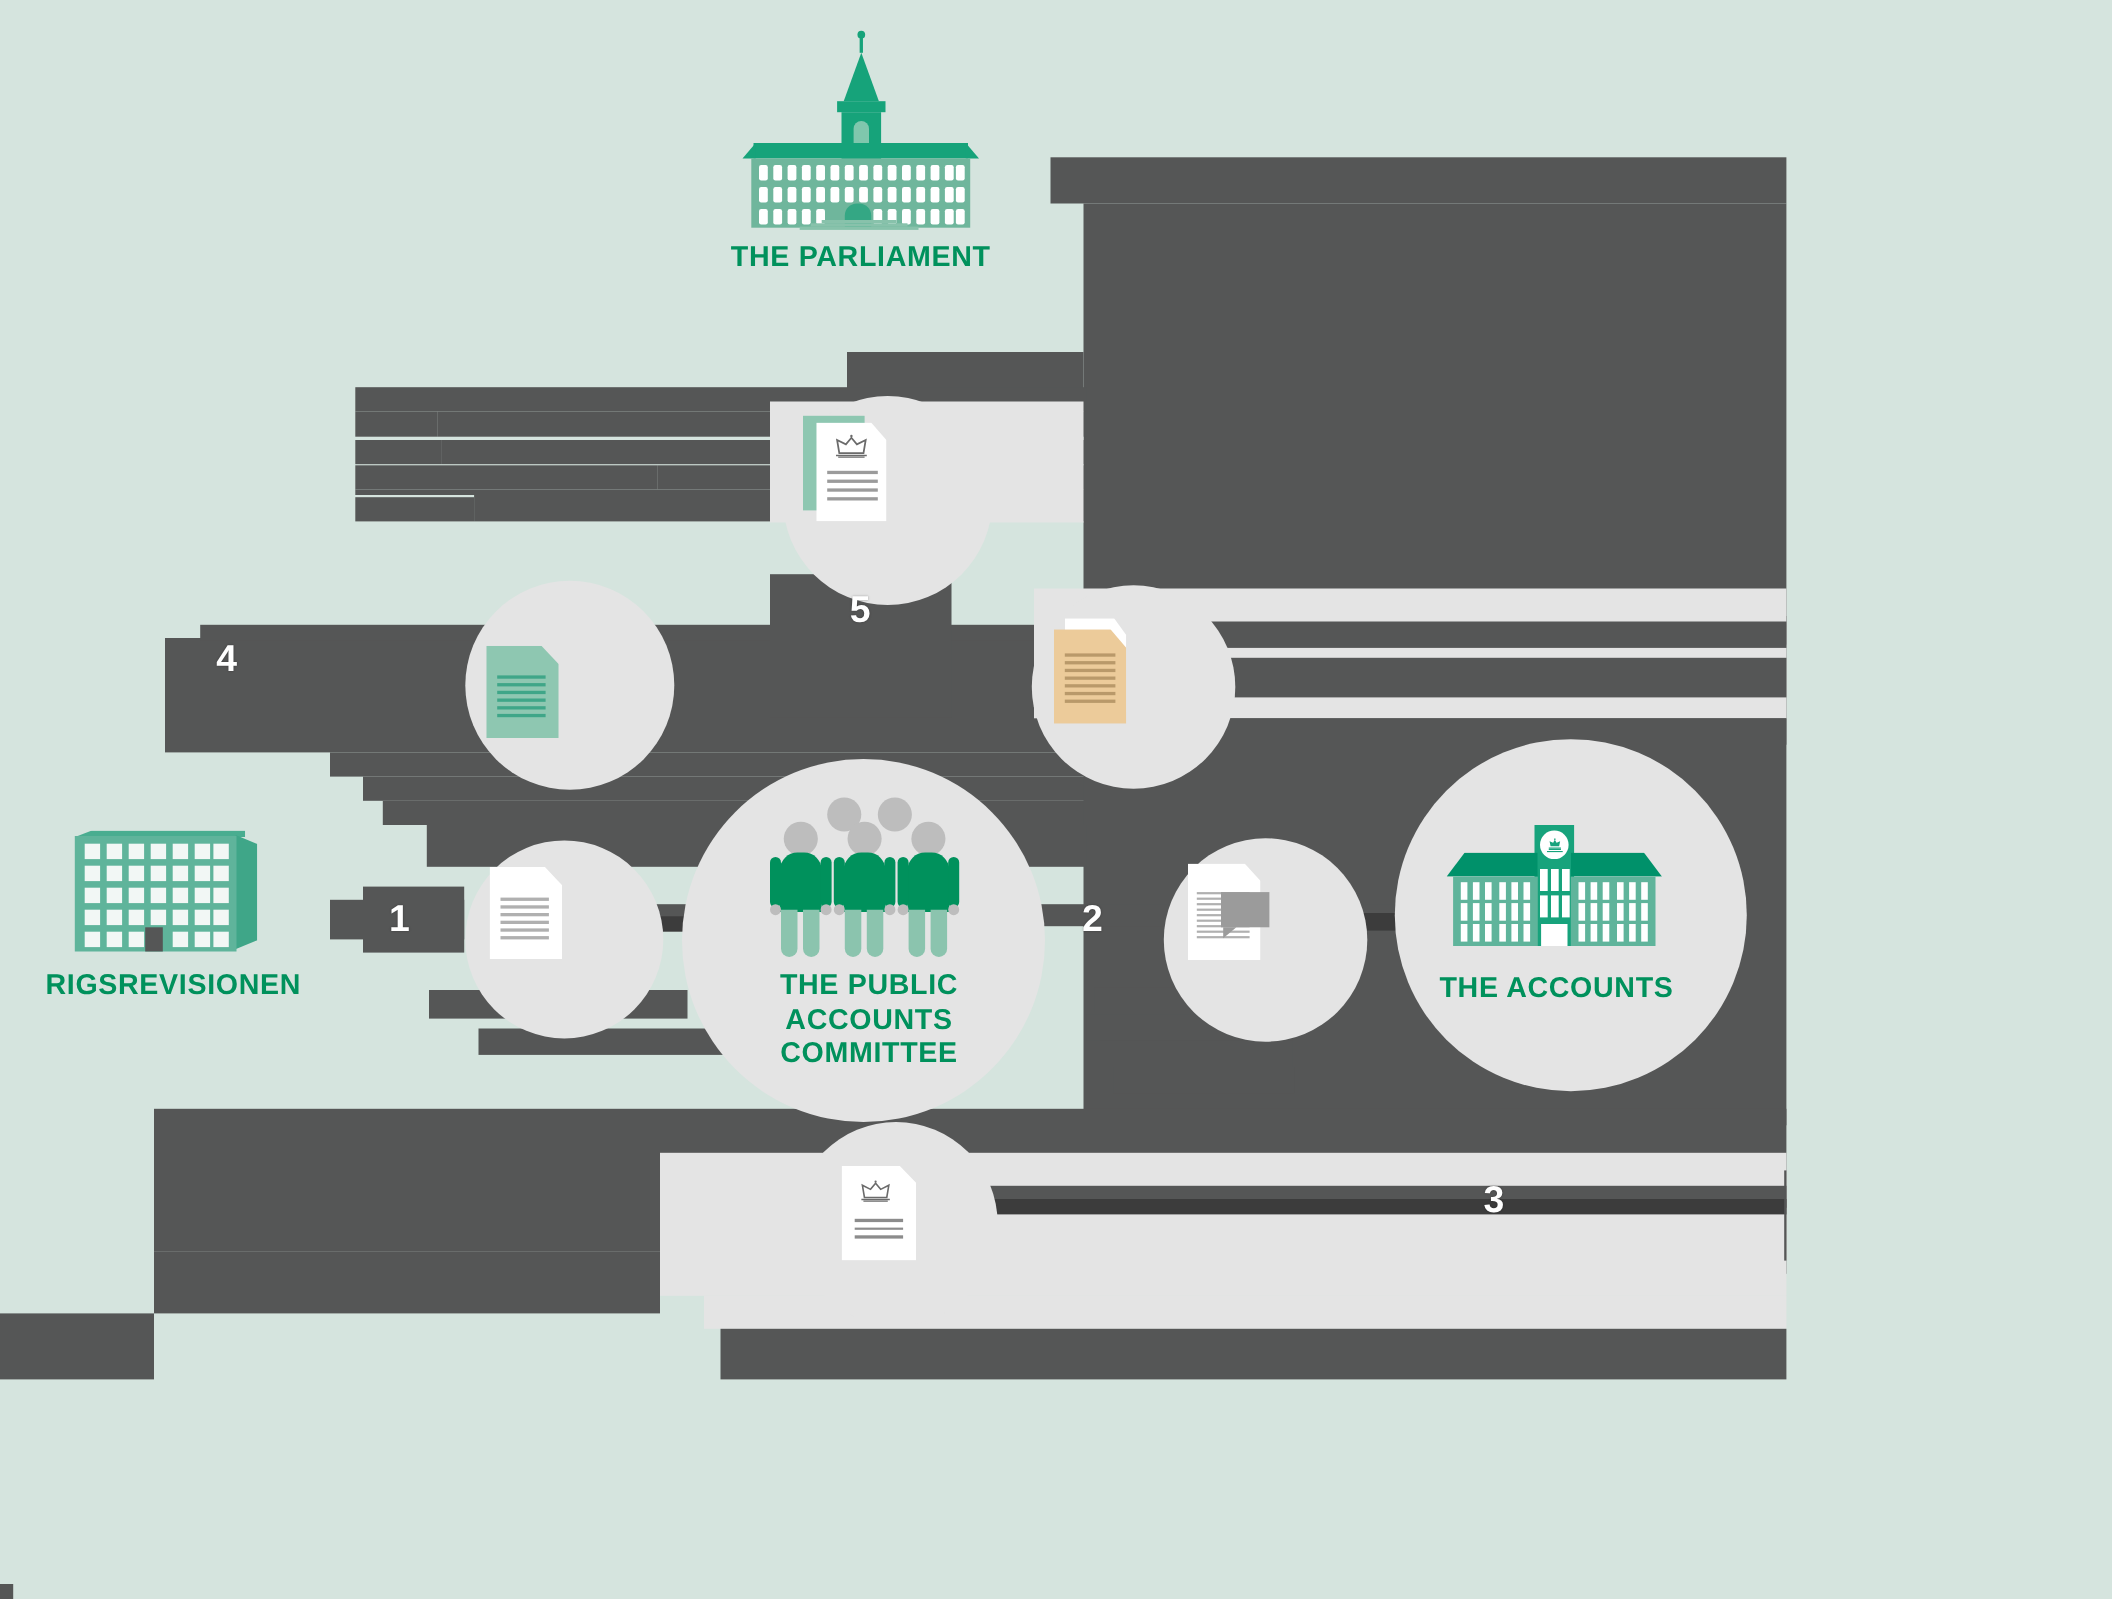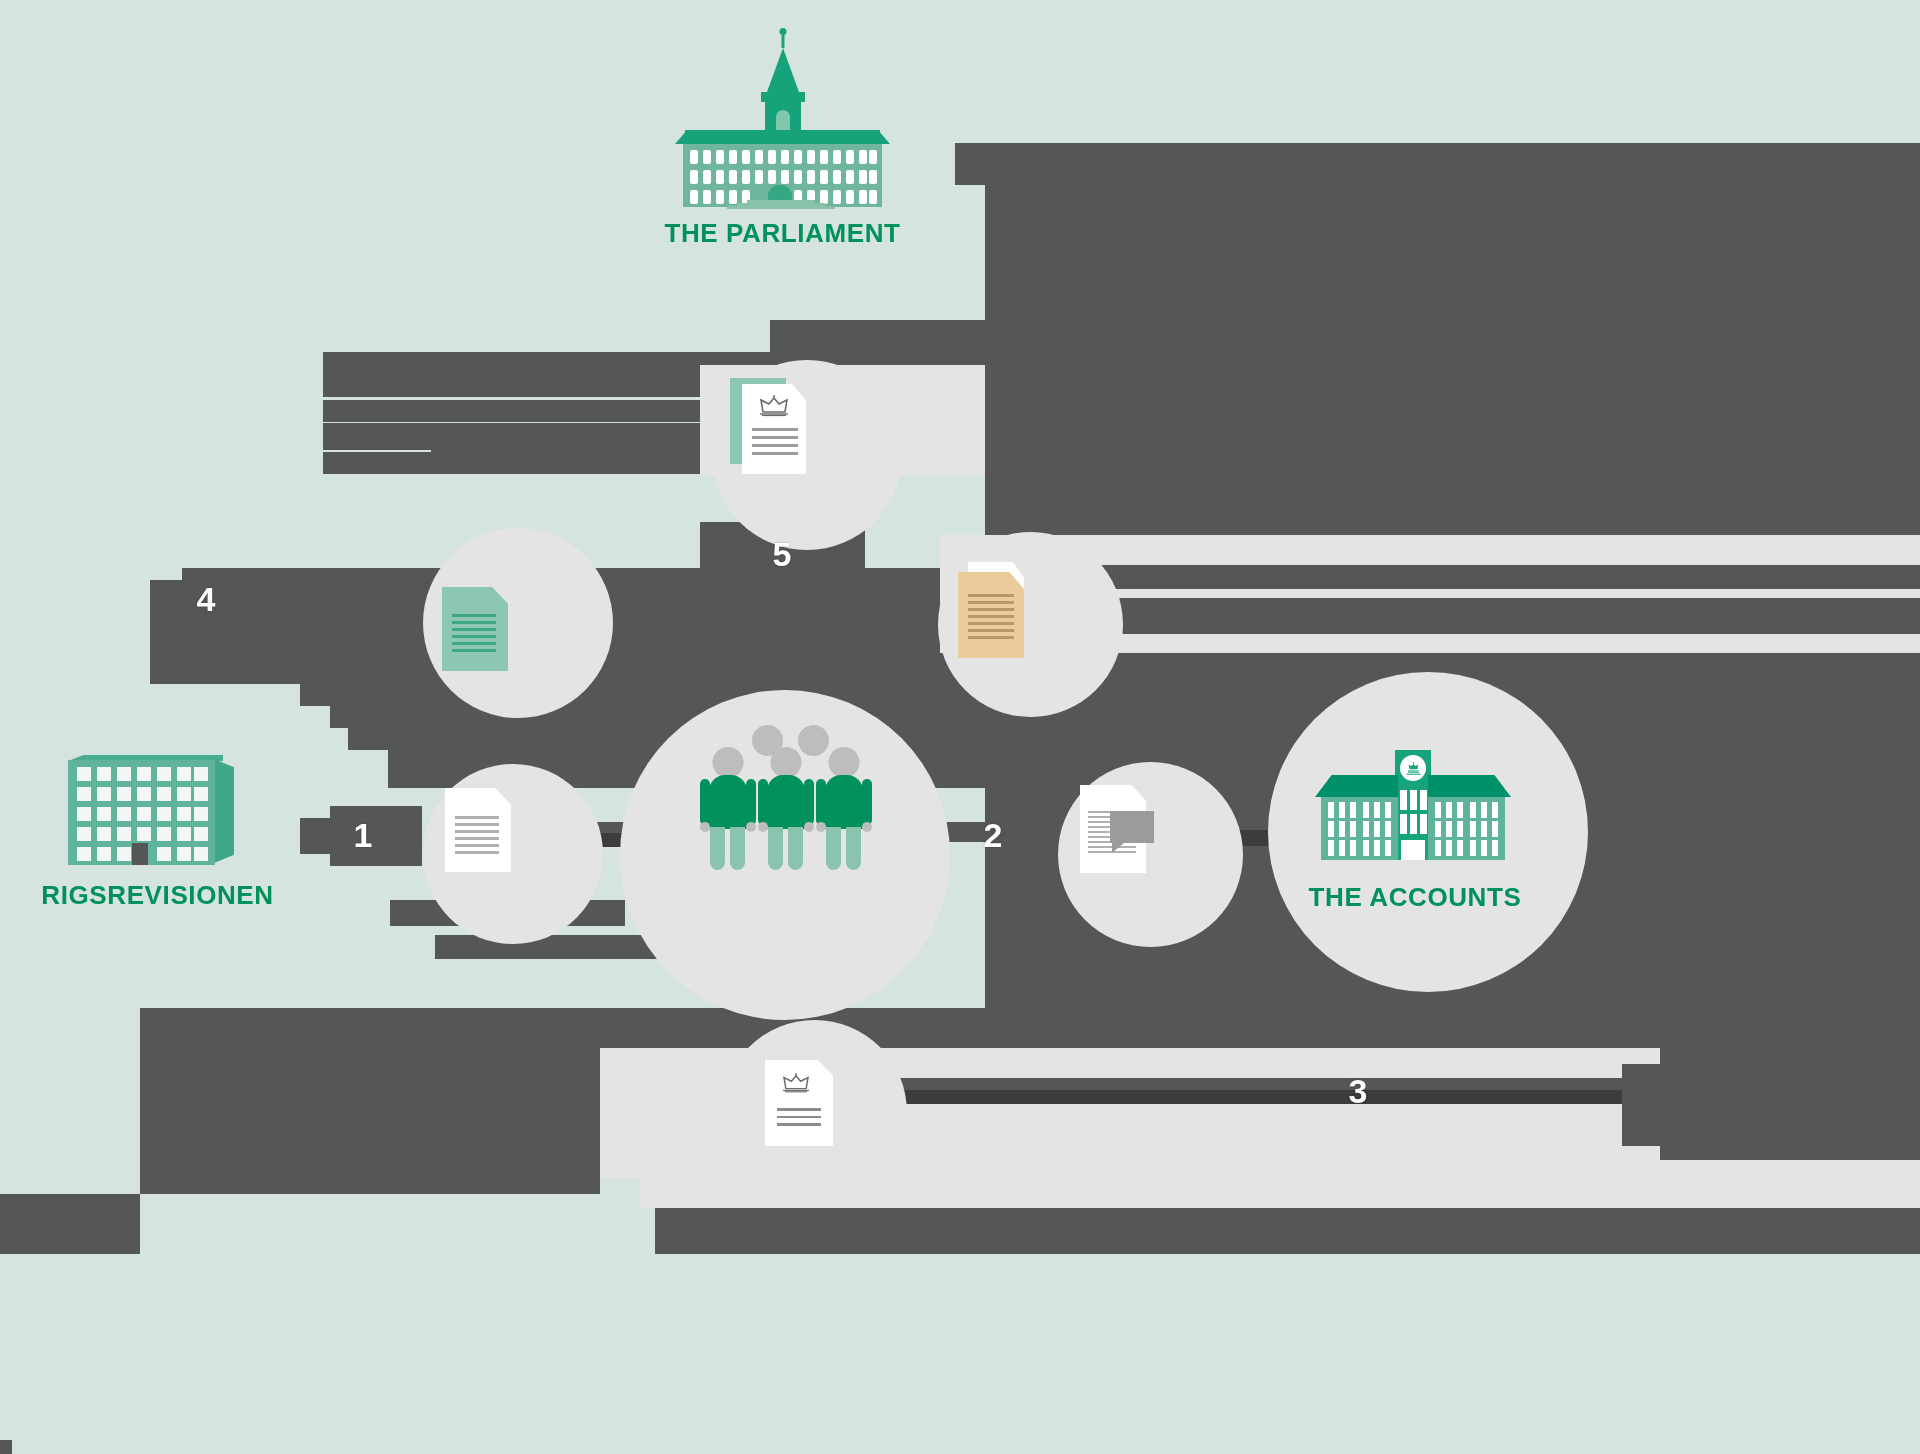--- a/index.html
+++ b/index.html
@@ -5,21 +5,21 @@
   html, body {
     margin: 0;
     padding: 0;
     background: #d5e4de;
   }
   body {
     font-family: "Liberation Sans", sans-serif;
   }
   #stage {
     position: relative;
-    width: 1920px;
+    width: 1624px;
     height: 1454px;
     background: #d5e4de;
     overflow: hidden;
   }
 
   
   .abs { position: absolute; }
 
   
   .redact {
@@ -397,20 +397,22 @@
       <div class="p-torso" style="top:28px; width:38px; height:54px;"></div>
       <div class="p-arm" style="left:0px;  top:32px; width:10px; height:46px;"></div>
       <div class="p-arm" style="left:46px; top:32px; width:10px; height:46px;"></div>
       <div class="p-hand" style="left:0px;  top:75px; width:10px; height:10px;"></div>
       <div class="p-hand" style="left:46px; top:75px; width:10px; height:10px;"></div>
       <div class="p-legL" style="left:10px; top:80px; width:15px; height:43px;"></div>
       <div class="p-legR" style="left:30px; top:80px; width:15px; height:43px;"></div>
     </div>
   </div>
 
+  <div class="node-label" style="left:640px; top:880px; width:300px;">THE PUBLIC ACCOUNTS
+COMMITTEE</div>
 
   <div class="abs" style="left:1310px; top:750px; width:205px; height:120px;">
 
     <div class="mn-tower" style="left:85px; top:0px; width:36px; height:110px;"></div>
 
     <div class="mn-seal" style="left:90px; top:5px; width:26px; height:26px;">
       <svg width="17" height="13" viewBox="0 0 26 20" aria-hidden="true">
         <path d="M2 18 h22 v1.6 H2 z" fill="#17a37c"></path>
         <path d="M13 2.2 L15.4 6.2 L20.4 4.4 L19 11.2 H7 L5.6 4.4 L10.6 6.2 Z" fill="#17a37c"></path>
         <path d="M4.5 13 h17 v1.6 h-17 z" fill="#17a37c"></path>

